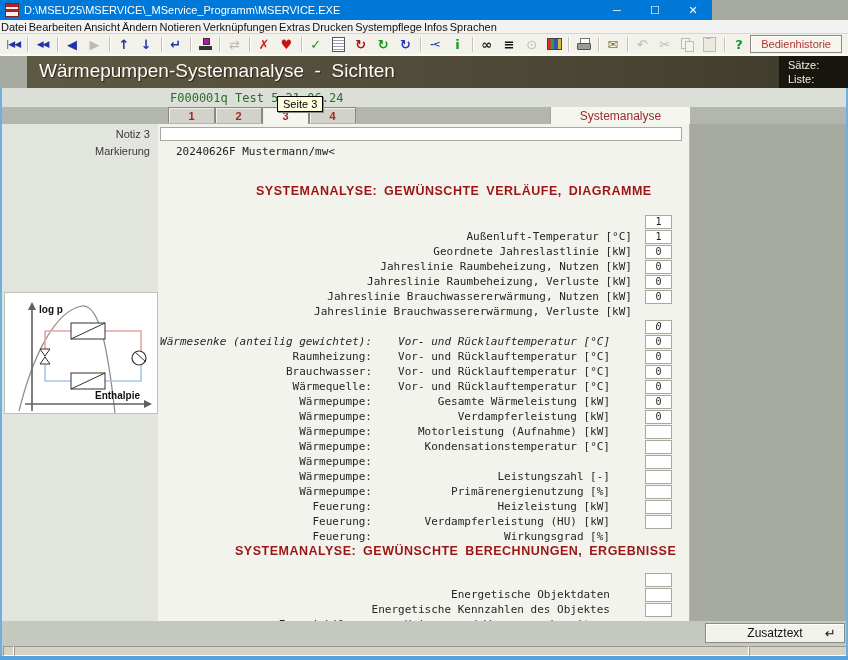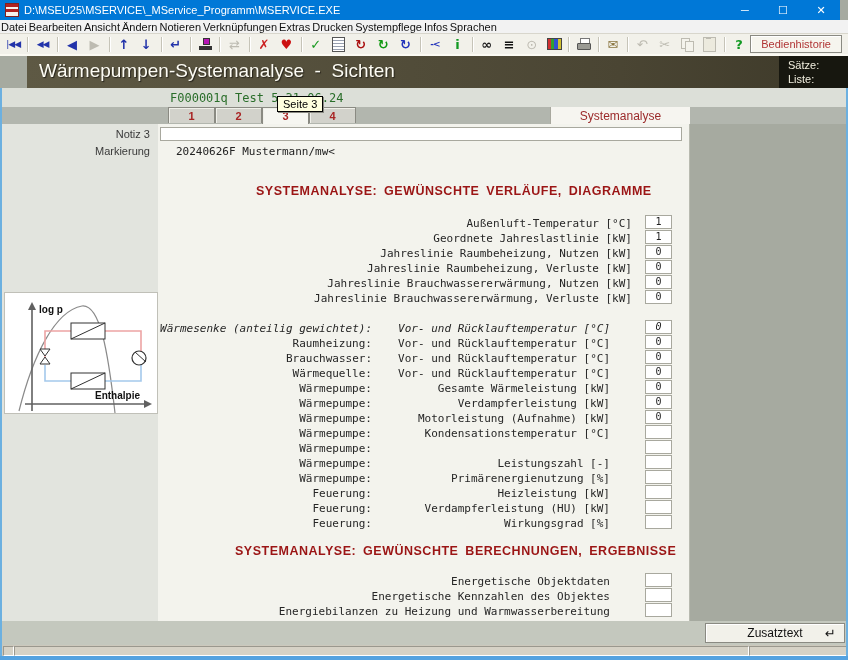--- a/index.html
+++ b/index.html
@@ -1,19 +1,19 @@
 <!DOCTYPE html>
 <html><head>
 <meta charset="utf-8">
 <style>
   html,body{margin:0;padding:0;}
   .app{position:relative;width:848px;height:660px;overflow:hidden;
        font-family:"Liberation Sans",sans-serif;background:#a6aaa0;}
   
-  .titlebar{position:absolute;left:0;top:0;width:840px;height:20px;background:#0078d7;
+  .titlebar{position:absolute;left:0;top:0;width:712px;height:20px;background:#0078d7;
             display:flex;align-items:center;color:#fff;font-size:11px;}
   .app-icon{width:12px;height:12px;margin:0 5px 0 5px;background:
             linear-gradient(#b02020 0 3px,#f4f0ec 3px 5px,#b02020 5px 8px,#f4f0ec 8px);
             border:1px solid #802020;}
   .win-title{white-space:pre;}
   .win-controls{margin-left:auto;display:flex;height:100%;}
   .win-btn{width:38px;height:100%;display:flex;align-items:center;justify-content:center;
            font-size:11px;color:#fff;}
   
   .menubar{position:absolute;left:0;top:20px;width:848px;height:13px;background:#f2f2f2;
@@ -79,21 +79,21 @@
   .form-panel{position:absolute;left:158px;top:0;width:532px;height:497px;background:#f3f3ed;
               border-right:1px solid #b8bab0;box-sizing:border-box;}
   .notiz-input{position:absolute;left:2px;top:3px;width:516px;height:12px;background:#fff;
                border:1px solid #a8a89e;font-family:"DejaVu Sans Mono",monospace;font-size:10px;padding:0 2px;}
   .mark-value{position:absolute;left:18px;top:21px;font-family:"DejaVu Sans Mono",monospace;
               font-size:11px;color:#222;white-space:pre;}
   .form-heading{position:absolute;font-size:12.5px;font-weight:bold;color:#9b1515;
                 letter-spacing:.5px;word-spacing:3px;white-space:pre;}
   .rows{position:absolute;left:0;top:0;right:0;height:0;}
   .form-row{position:absolute;left:0;width:532px;height:15px;}
-  .rlabel,.rprefix{position:absolute;top:2px;font-family:"DejaVu Sans Mono",monospace;
+  .rlabel,.rprefix{position:absolute;top:15px;font-family:"DejaVu Sans Mono",monospace;
                    font-size:11px;color:#262626;white-space:pre;}
   .g1 .rlabel{right:58px;}
   .g2 .rlabel,.g3 .rlabel{right:80px;}
   .rprefix{right:318px;}
   .fbox{position:absolute;left:487px;top:0;width:25px;height:12px;background:#fff;
         border:1px solid #a8a89e;font-family:"DejaVu Sans Mono",monospace;font-size:10px;
         line-height:12px;text-align:center;color:#222;}
   .chart-panel{position:absolute;left:4px;top:168px;width:154px;height:122px;background:#fff;
                border:1px solid #c0c0b8;box-sizing:border-box;}
   

